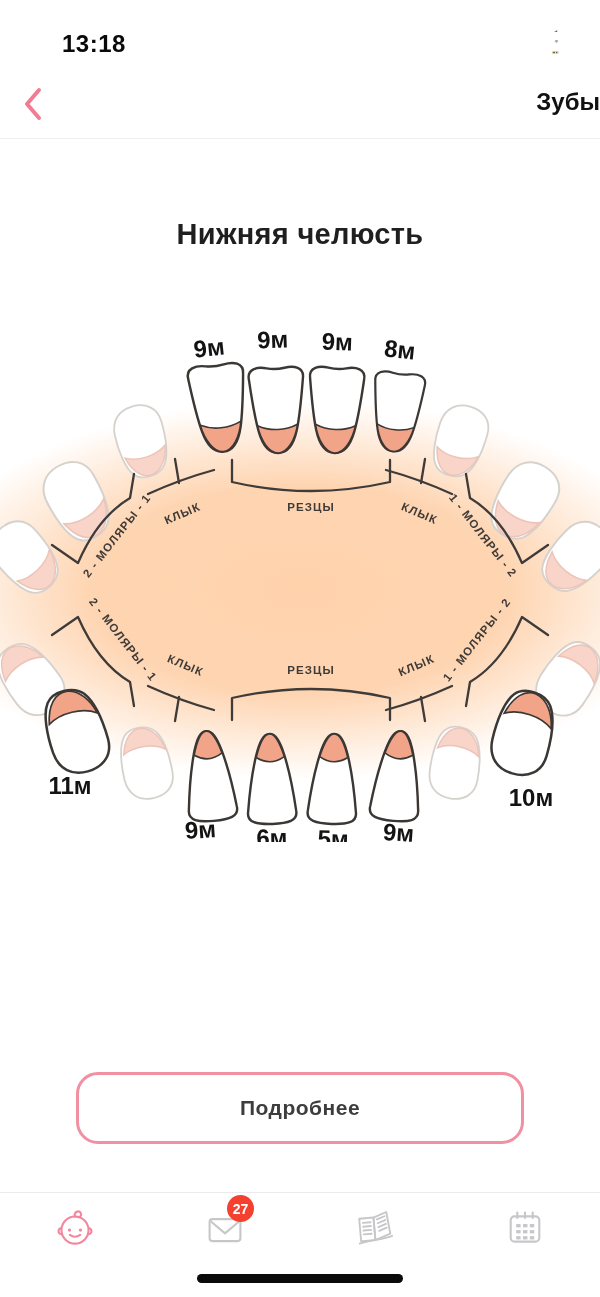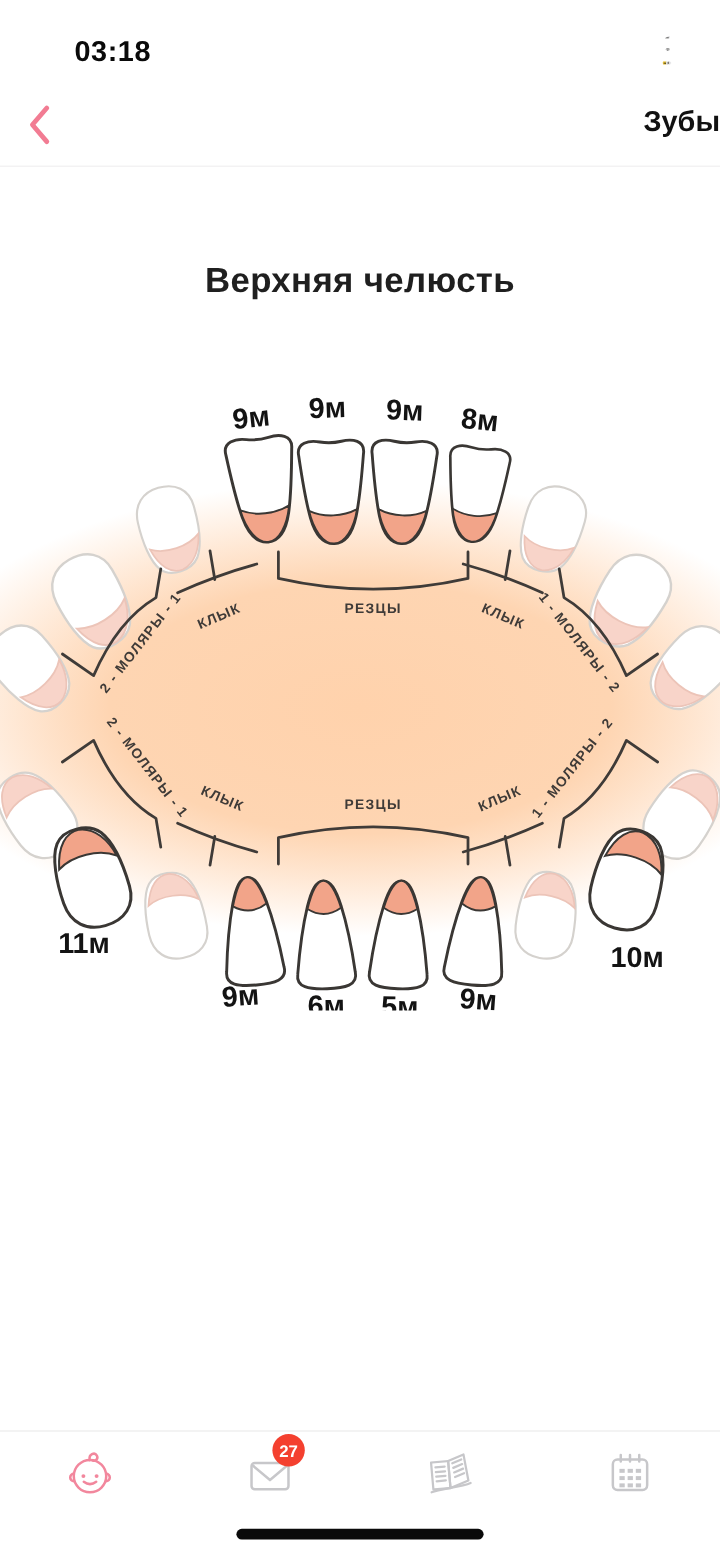--- a/index.html
+++ b/index.html
@@ -35,21 +35,21 @@
   .tab{flex:1;display:flex;align-items:flex-start;justify-content:center;padding-top:14px;position:relative;cursor:pointer;}
   .tab-badge{position:absolute;top:2px;left:50%;margin-left:2px;min-width:27px;height:27px;border-radius:14px;
     background:#f4402f;color:#fff;font-size:14px;font-weight:700;display:flex;align-items:center;justify-content:center;}
   .home-indicator{position:absolute;left:197px;top:1274px;width:206px;height:9px;border-radius:5px;background:#0a0a0a;cursor:grab;}
 </style>
 </head>
 <body>
 
 <div class="screen">
 
-  <div class="status-time">03:18</div>
+  <div class="status-time">13:18</div>
   <div class="status-icons">
     <svg width="27" height="17" viewBox="0 0 27 17">
       <rect x="0" y="10.5" width="4.6" height="6" rx="1.3" fill="#0b0b0b"></rect>
       <rect x="6.6" y="7.5" width="4.6" height="9" rx="1.3" fill="#0b0b0b"></rect>
       <rect x="13.2" y="4.5" width="4.6" height="12" rx="1.3" fill="#0b0b0b"></rect>
       <rect x="19.8" y="1" width="4.6" height="15.5" rx="1.3" fill="#d9d9dd"></rect>
     </svg>
     <svg width="25" height="18" viewBox="0 0 25 18">
       <path d="M2 6.2 C8 0.8 17 0.8 23 6.2" stroke="#0b0b0b" stroke-width="2.4" fill="none" stroke-linecap="round"></path>
       <path d="M5.6 10 C9.5 6.6 15.5 6.6 19.4 10" stroke="#0b0b0b" stroke-width="2.4" fill="none" stroke-linecap="round"></path>
@@ -66,21 +66,21 @@
   </div>
 
   <button class="nav-back">
     <svg width="22" height="36" viewBox="0 0 22 36">
       <path d="M17 4 L5 18 L17 32" stroke="#f27c93" stroke-width="4" fill="none" stroke-linecap="round" stroke-linejoin="round"></path>
     </svg>
   </button>
   <div class="nav-title">Зубы</div>
   <div class="nav-divider"></div>
 
-  <div class="jaw-heading upper">Верхняя челюсть</div>
+  <div class="jaw-heading upper">Нижняя челюсть</div>
 
   <svg class="teeth-svg" width="600" height="572" viewBox="0 0 600 572">
     <defs>
       <radialGradient id="glow" cx="50%" cy="50%" r="50%">
         <stop offset="0%" stop-color="#ffd2ac"></stop>
         <stop offset="55%" stop-color="#fed5b2"></stop>
         <stop offset="100%" stop-color="#ffd3ae" stop-opacity="0"></stop>
       </radialGradient>
       <g id="tooth-up">
         <path class="t-body" d="M-27,-31 C-29,-42 -18,-44 -9,-42 C-4,-41 4,-41 9,-42 C18,-44 29,-42 27,-31 C25,-13 23,5 19,21 C15,37 8,43 0,43 C-8,43 -15,37 -19,21 C-23,5 -25,-13 -27,-31 Z"></path>
@@ -174,20 +174,21 @@
     <g>
       <text class="age-label" x="70" y="524">11м</text>
       <text class="age-label" x="531" y="536">10м</text>
       <text class="age-label" transform="translate(201,568) rotate(-4)">9м</text>
       <text class="age-label" transform="translate(272,576) rotate(-1)">6м</text>
       <text class="age-label" transform="translate(333,577) rotate(1)">5м</text>
       <text class="age-label" transform="translate(398,571) rotate(4)">9м</text>
     </g>
   </svg>
 
+  <button class="details-btn">Подробнее</button>
 
   <div class="tab-bar">
     <div class="tab">
       <svg width="46" height="44" viewBox="0 0 40 40">
         <g stroke="#f2879d" stroke-width="1.9" fill="none" stroke-linecap="round">
           <circle cx="7.8" cy="22" r="2.8"></circle>
           <circle cx="32.2" cy="22" r="2.8"></circle>
           <circle cx="20" cy="21" r="12.3" fill="#fff"></circle>
           <path d="M19.8,8.9 C18.8,4.2 23.6,2.6 25.2,5.4 C26.5,7.7 24.2,10.1 21.9,9"></path>
           <path d="M15.3,25.3 Q20,28.8 24.7,25.3"></path>

